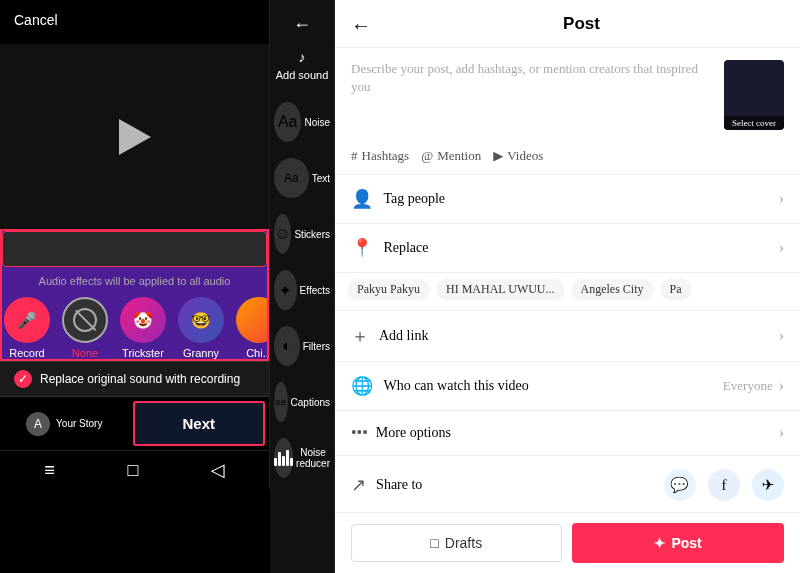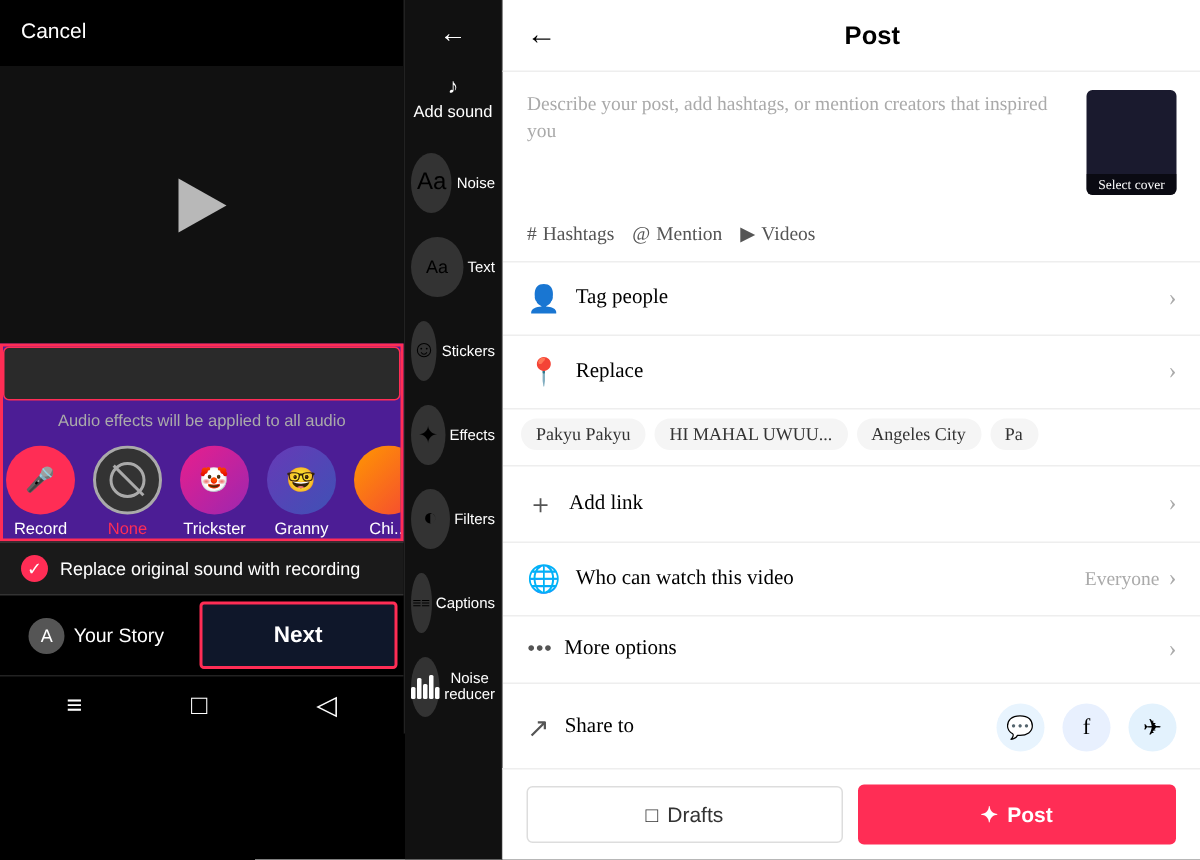--- a/index.html
+++ b/index.html
@@ -436,21 +436,21 @@
       width: 24px;
       height: 24px;
       border-radius: 50%;
       background: #555;
       display: flex;
       align-items: center;
       justify-content: center;
       font-size: 12px;
       color: #fff;
     }
-    .story-label { color: #fff; font-size: 13px; }
+    .story-label { color: #fff; font-size: 10px; }
     .next-btn {
       flex: 1;
       background: #0f172a;
       border: 2px solid #ff2d55;
       color: #fff;
       font-size: 15px;
       font-weight: 600;
       padding: 12px;
       display: flex;
       align-items: center;

